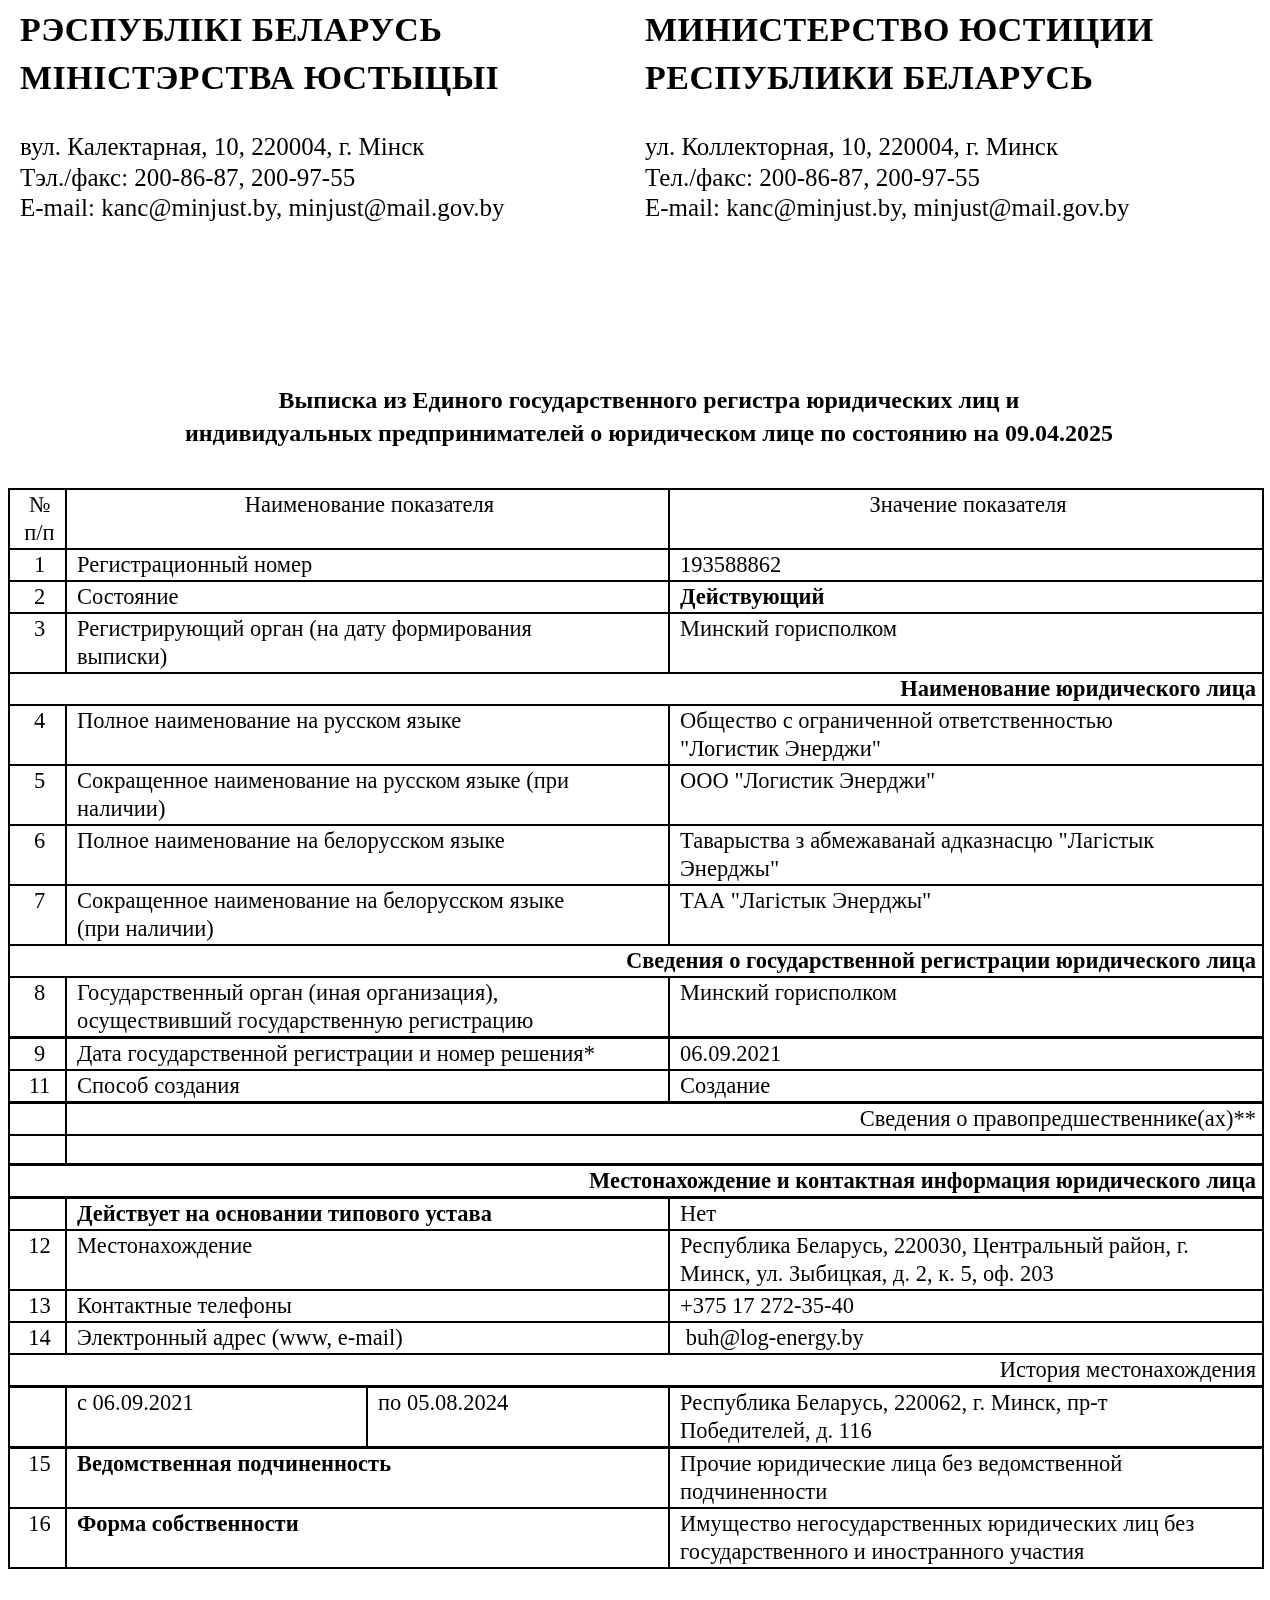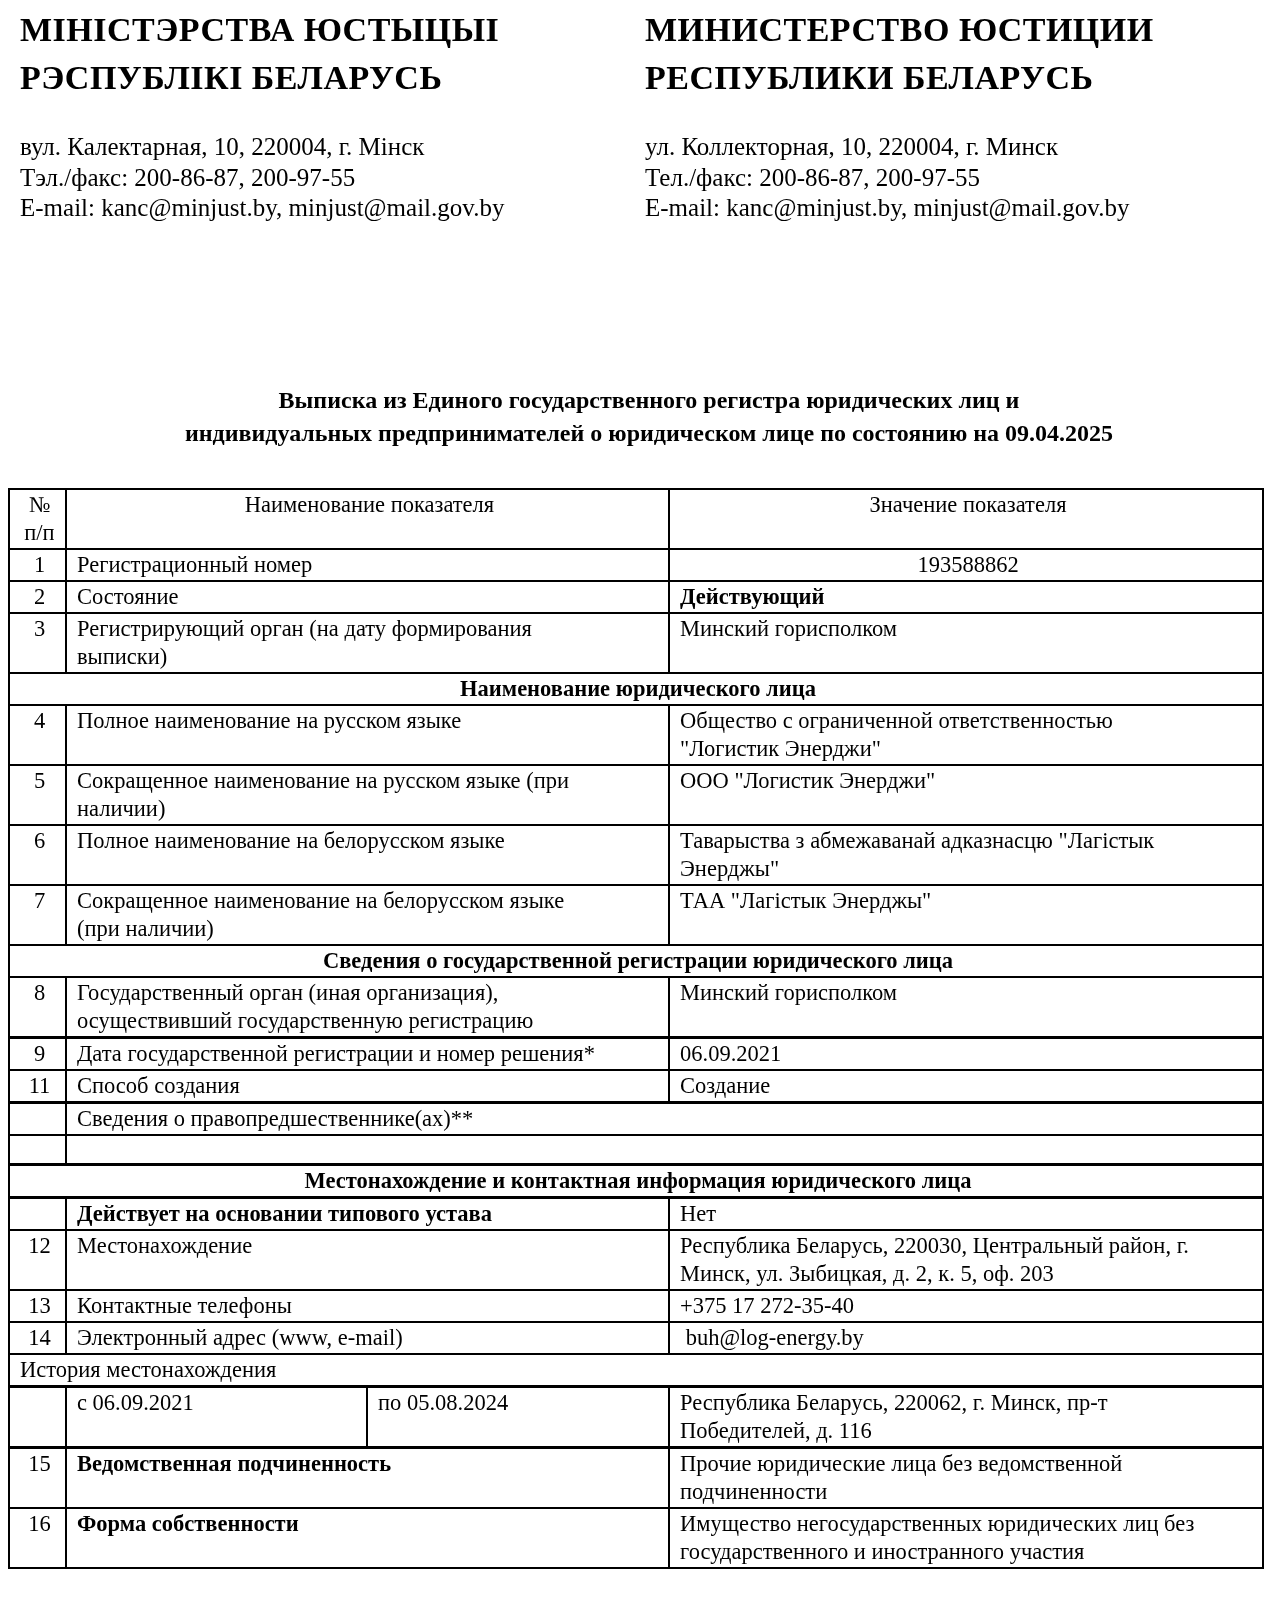--- a/index.html
+++ b/index.html
@@ -46,35 +46,35 @@
     border: 2px solid #000;
     font-size: 22.5px;
     line-height: 28px;
     vertical-align: top;
     padding: 1px 6px 1px 10px;
     white-space: pre-wrap;
     overflow: hidden;
   }
   td.num { text-align: center; padding: 1px 2px; }
   td.hdr { text-align: center; font-size: 23px; }
-  td.section { text-align: center; font-weight: bold; }
-  td.free { text-align: left; }
-  td.c { text-align: center; }
+  td.section { text-align: right; font-weight: bold; }
+  td.free { text-align: right; }
+  td.c { text-align: left; }
   .b { font-weight: bold; }
   tr.empty-row td { height: 30px; }
   tr.thick td { border-top-width: 3px; }
 </style>
 </head>
 <body>
 
 <div class="letterhead">
   <div class="lh-col">
     <div class="lh-title">
+      <div>РЭСПУБЛІКІ БЕЛАРУСЬ</div>
       <div>МІНІСТЭРСТВА ЮСТЫЦЫІ</div>
-      <div>РЭСПУБЛІКІ БЕЛАРУСЬ</div>
     </div>
     <div class="lh-contacts">
       <div>вул. Калектарная, 10, 220004, г. Мінск</div>
       <div>Тэл./факс: 200-86-87, 200-97-55</div>
       <div>E-mail: kanc@minjust.by, minjust@mail.gov.by</div>
     </div>
   </div>
   <div class="lh-col">
     <div class="lh-title">
       <div>МИНИСТЕРСТВО ЮСТИЦИИ</div>

